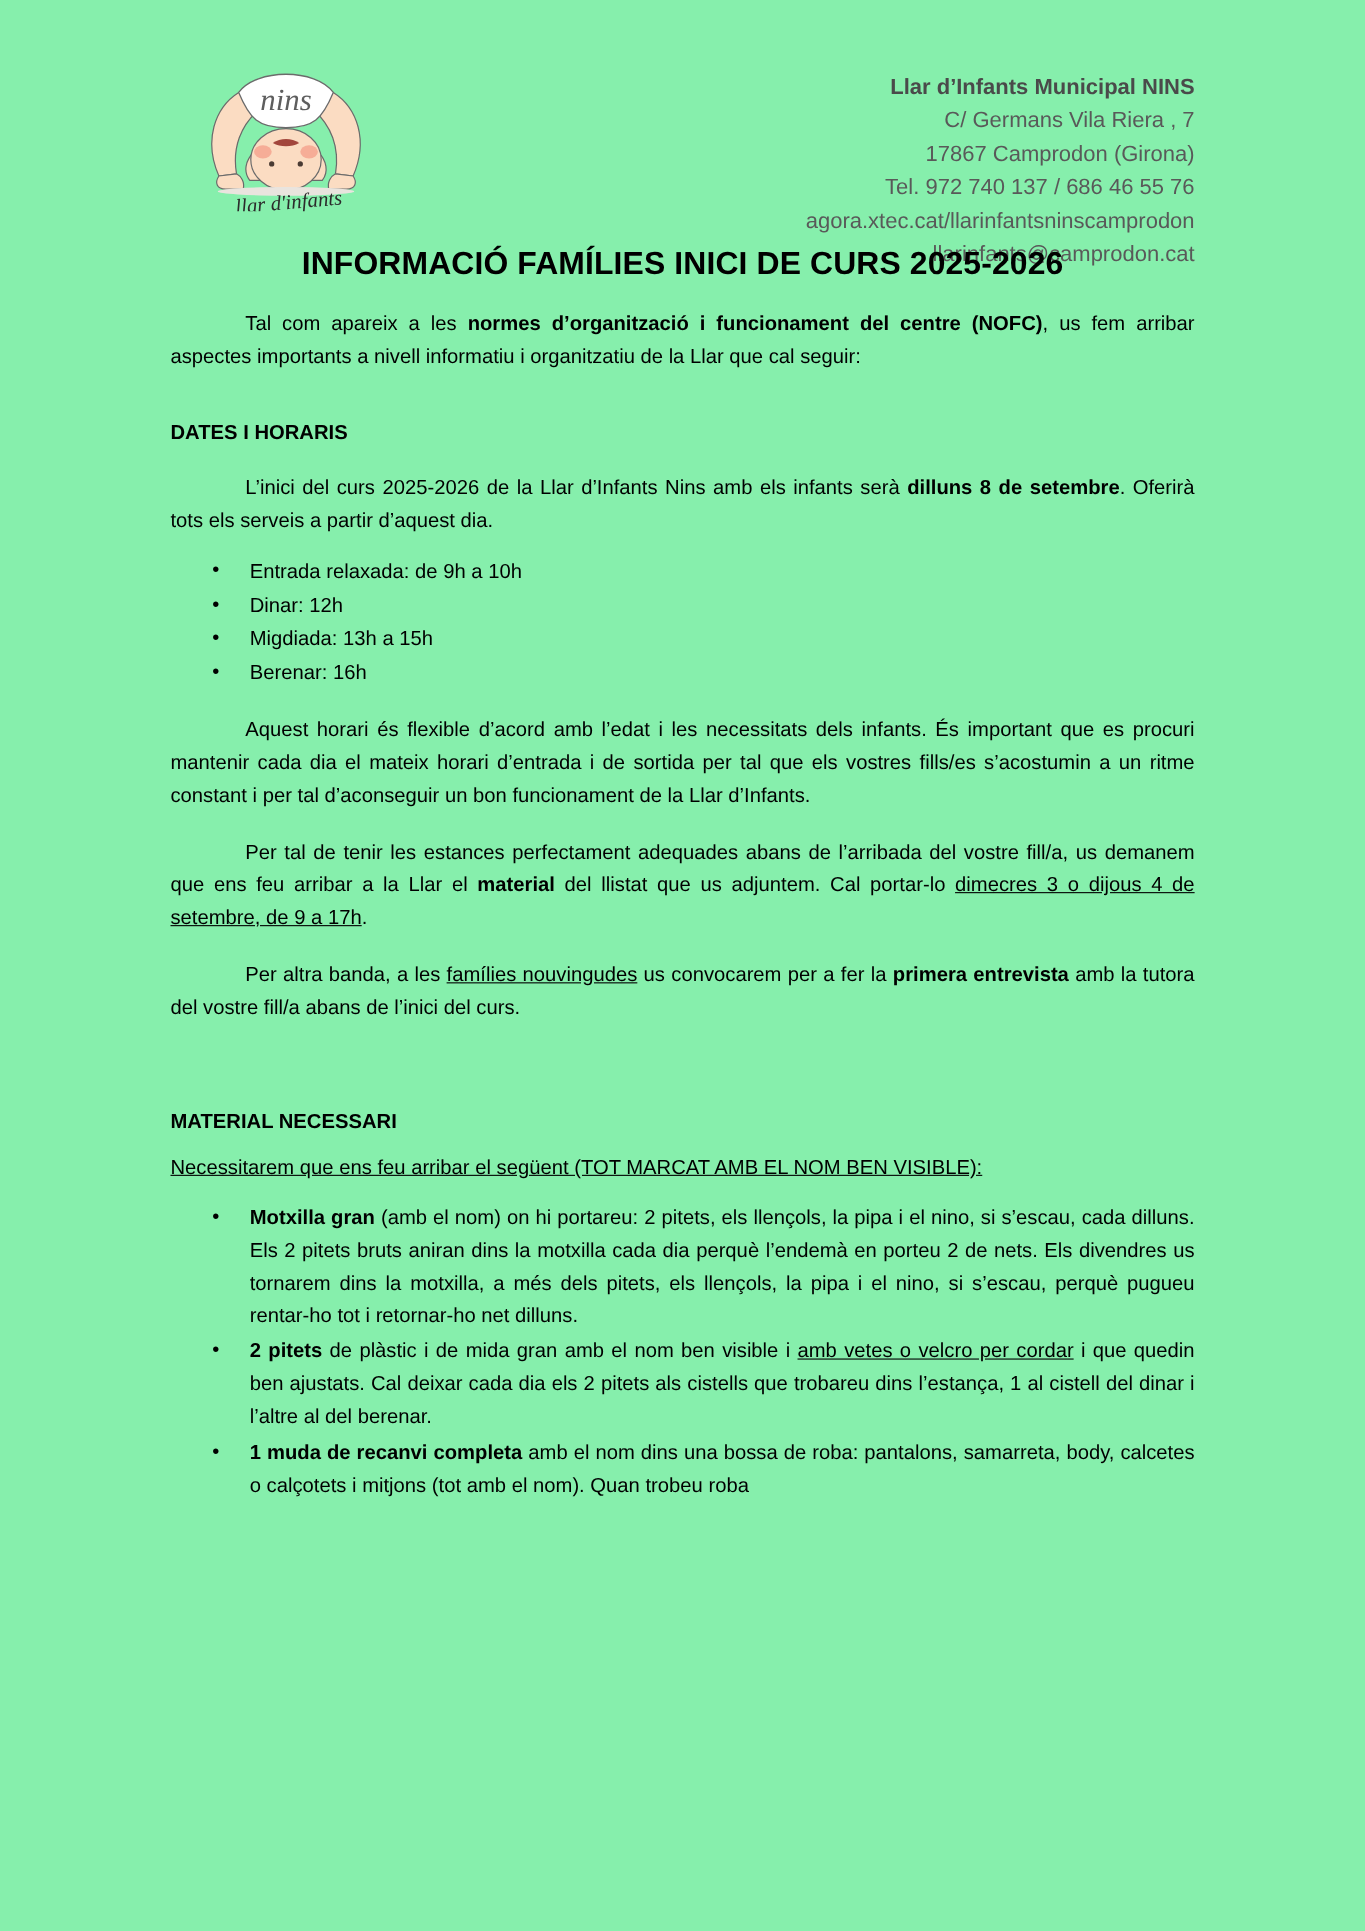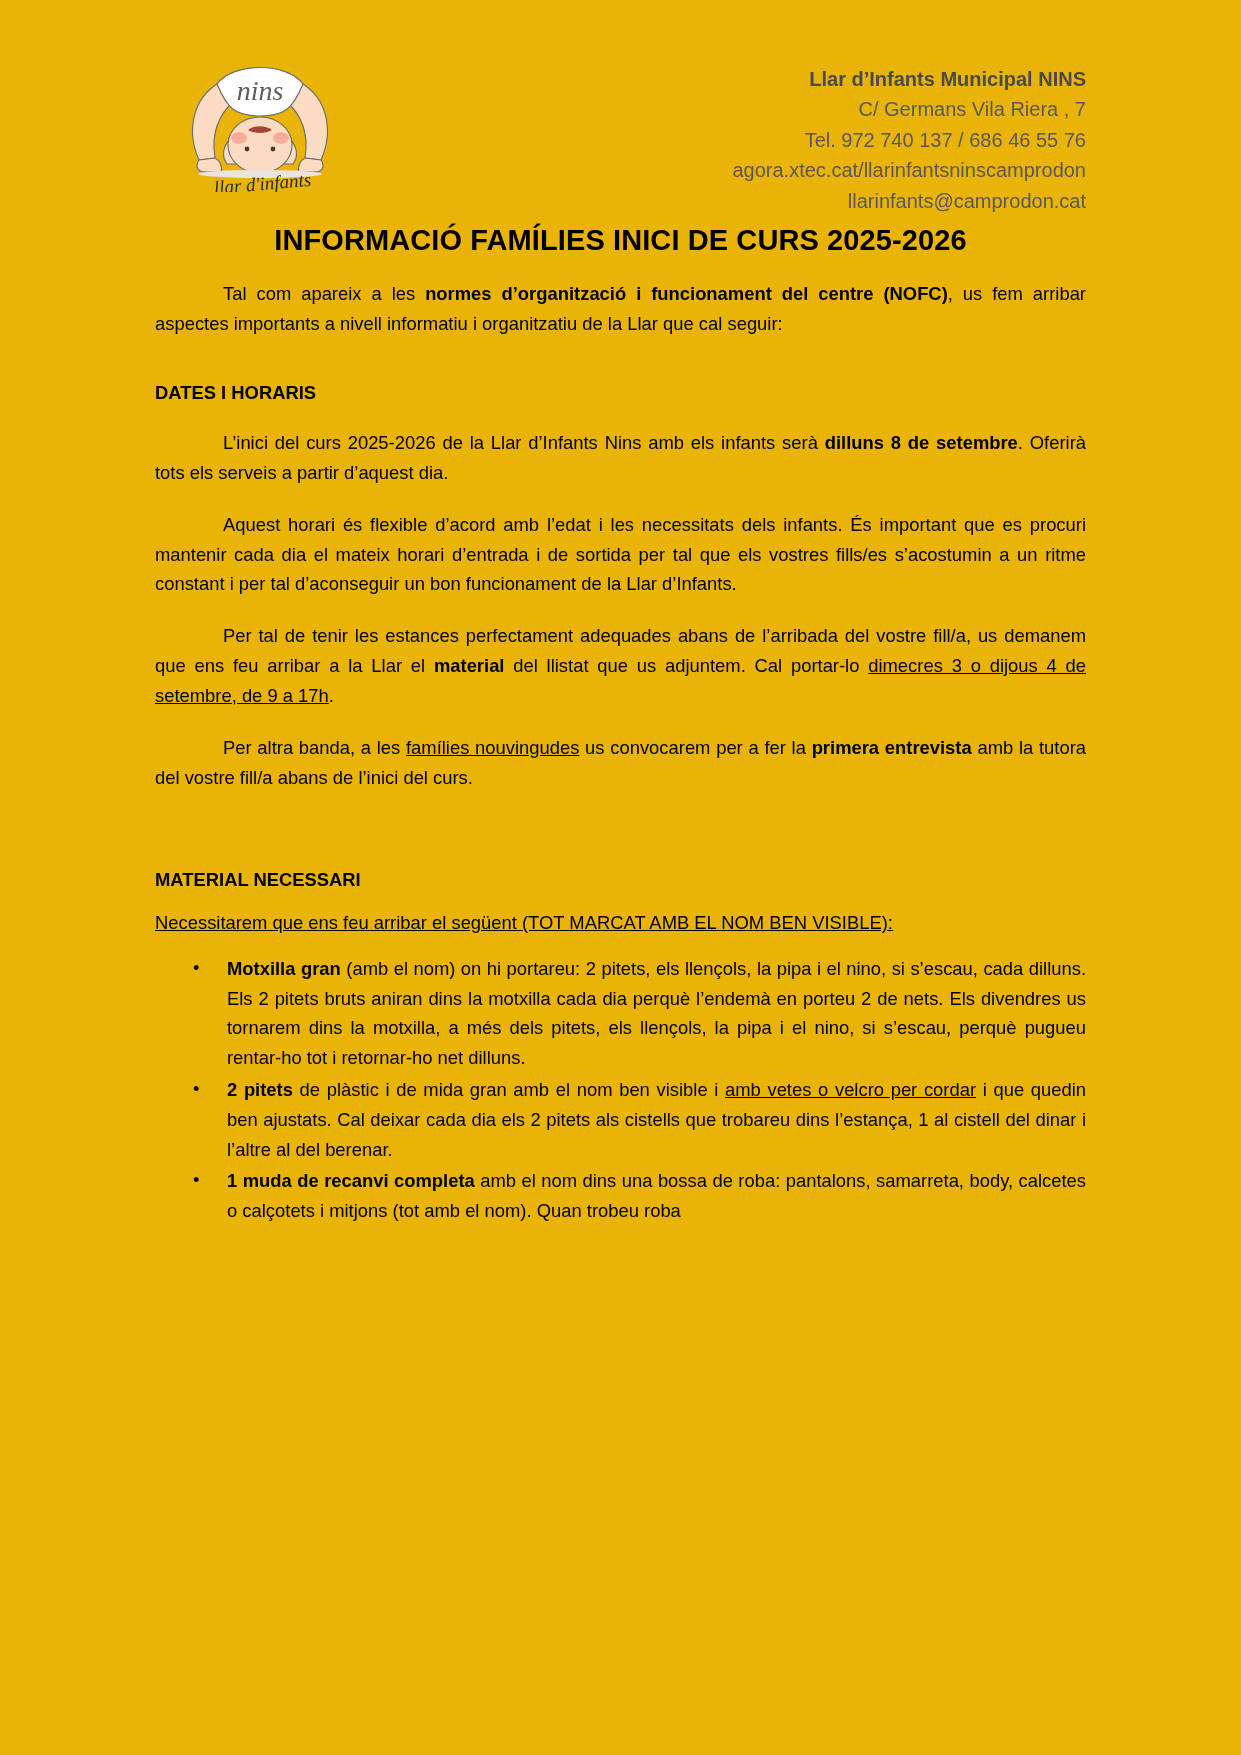--- a/index.html
+++ b/index.html
@@ -9,21 +9,21 @@
     background: #ffffff;
   }
   body {
     font-family: "Liberation Sans", sans-serif;
     color: #000000;
   }
   .page {
     position: relative;
     width: 1241px;
     height: 1755px;
-    background: #eab308;
+    background: #86efac;
     box-sizing: border-box;
     padding: 52px 155px 0 155px;
     overflow: hidden;
   }
 
   
   .doc-header {
     display: flex;
     align-items: flex-start;
     justify-content: space-between;
@@ -148,34 +148,41 @@
 
         <ellipse cx="95" cy="122" rx="62" ry="4" fill="#e9e4de"></ellipse>
 
         <text x="98" y="138" text-anchor="middle" font-family="'Liberation Serif', serif" font-size="19" font-style="italic" fill="#2b2b2b" transform="rotate(-5 98 138)">llar d'infants</text>
       </svg>
     </div>
 
     <div class="contact-block">
       <div class="contact-line org-name">Llar d’Infants Municipal NINS</div>
       <div class="contact-line">C/ Germans Vila Riera , 7</div>
+      <div class="contact-line">17867 Camprodon (Girona)</div>
       <div class="contact-line">Tel. 972 740 137 / 686 46 55 76</div>
       <div class="contact-line">agora.xtec.cat/llarinfantsninscamprodon</div>
       <div class="contact-line">llarinfants@camprodon.cat</div>
     </div>
   </div>
 
   <h1 class="doc-title">INFORMACIÓ FAMÍLIES INICI DE CURS 2025-2026</h1>
 
   <p class="para indent"><span>Tal com apareix a les </span><b>normes d’organització i funcionament del centre (NOFC)</b><span>, us fem arribar aspectes importants a nivell informatiu i organitzatiu de la Llar que cal seguir:</span></p>
 
   <h2 class="section-head">DATES I HORARIS</h2>
 
   <p class="para indent"><span>L’inici del curs 2025-2026 de la Llar d’Infants Nins amb els infants serà </span><b>dilluns 8 de setembre</b><span>. Oferirà tots els serveis a partir d’aquest dia.</span></p>
 
+  <ul class="doc-list">
+    <li>Entrada relaxada: de 9h a 10h</li>
+    <li>Dinar: 12h</li>
+    <li>Migdiada: 13h a 15h</li>
+    <li>Berenar: 16h</li>
+  </ul>
 
   <p class="para indent">Aquest horari és flexible d’acord amb l’edat i les necessitats dels infants. És important que es procuri mantenir cada dia el mateix horari d’entrada i de sortida per tal que els vostres fills/es s’acostumin a un ritme constant i per tal d’aconseguir un bon funcionament de la Llar d’Infants.</p>
 
   <p class="para indent"><span>Per tal de tenir les estances perfectament adequades abans de l’arribada del vostre fill/a, us demanem que ens feu arribar a la Llar el </span><b>material</b><span> del llistat que us adjuntem. Cal portar-lo </span><u>dimecres 3 o dijous 4 de setembre, de 9 a 17h</u><span>.</span></p>
 
   <p class="para indent"><span>Per altra banda, a les </span><u>famílies nouvingudes</u><span> us convocarem per a fer la </span><b>primera entrevista</b><span> amb la tutora del vostre fill/a abans de l’inici del curs.</span></p>
 
   <div class="spacer-lg"></div>
 
   <h2 class="section-head">MATERIAL NECESSARI</h2>

